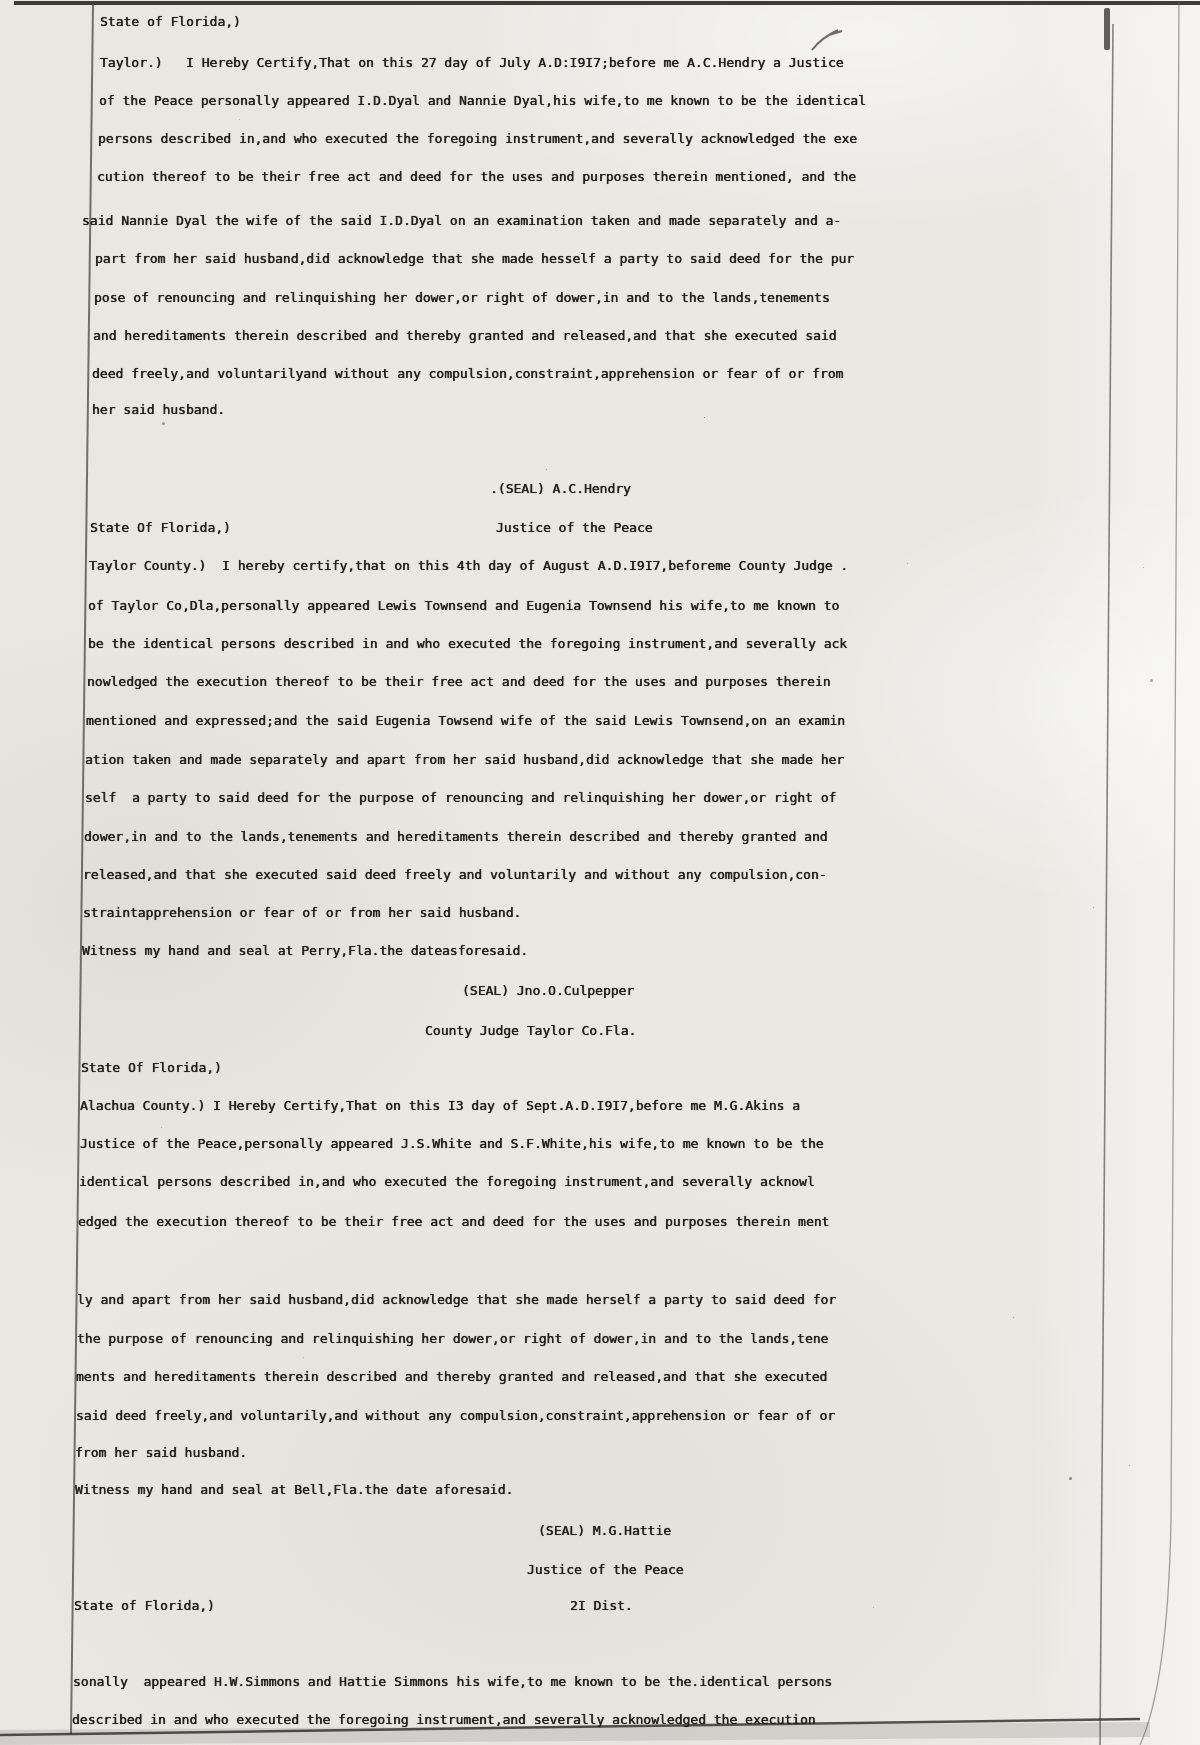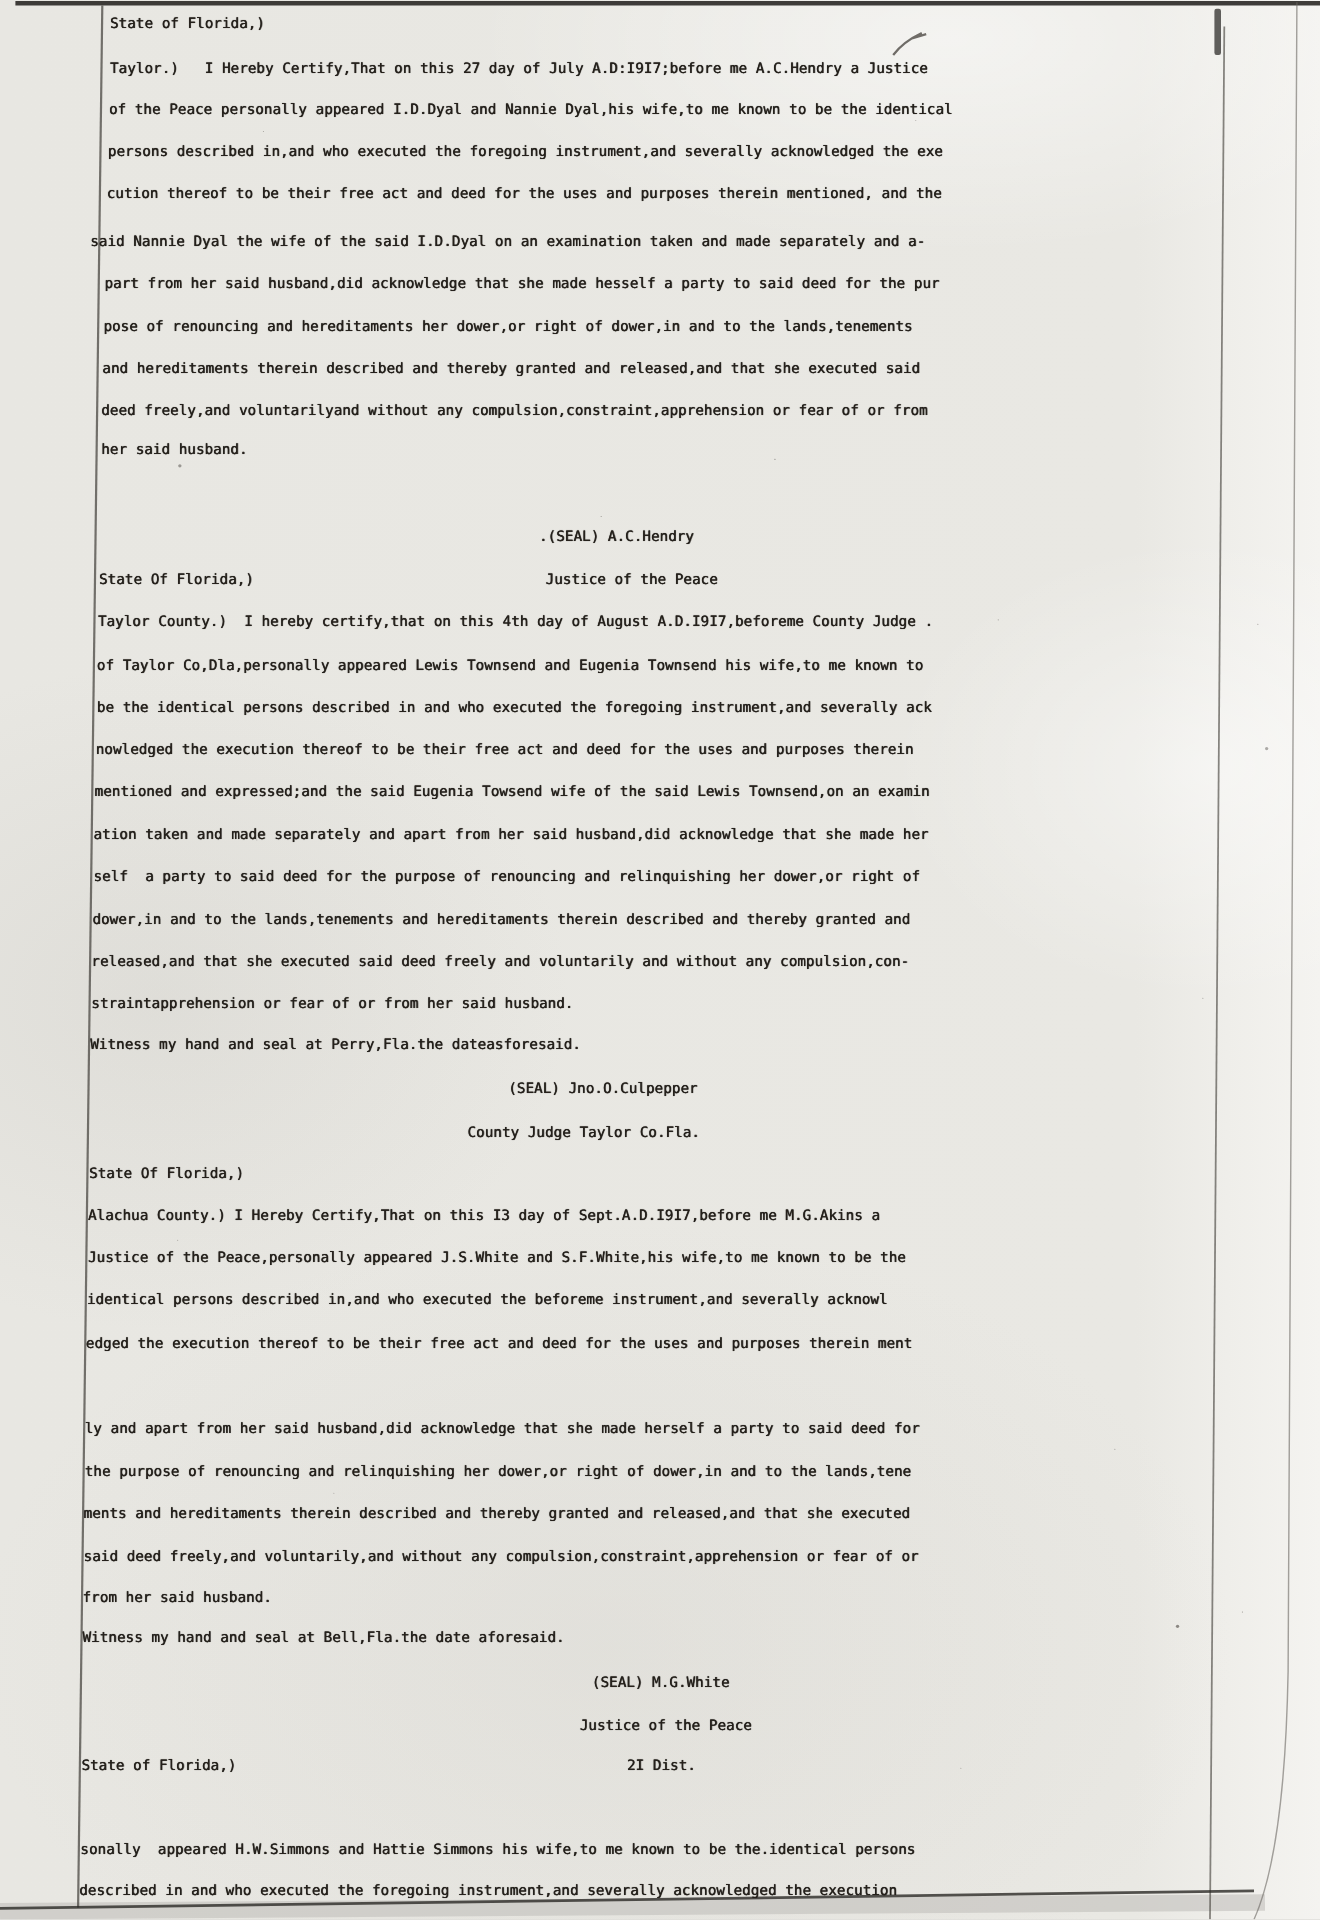--- a/index.html
+++ b/index.html
@@ -68,21 +68,21 @@
   </svg>
 
   <div class="text-layer" style="color: rgb(40, 36, 31);">
       <div class="tl" style="left: 100px; top: 12px;">State of Florida,)</div>
       <div class="tl" style="left: 100px; top: 53px;">Taylor.)   I Hereby Certify,That on this 27 day of July A.D:I9I7;before me A.C.Hendry a Justice</div>
       <div class="tl" style="left: 99px; top: 91px;">of the Peace personally appeared I.D.Dyal and Nannie Dyal,his wife,to me known to be the identical</div>
       <div class="tl" style="left: 98px; top: 129px;">persons described in,and who executed the foregoing instrument,and severally acknowledged the exe</div>
       <div class="tl" style="left: 97px; top: 167px;">cution thereof to be their free act and deed for the uses and purposes therein mentioned, and the</div>
       <div class="tl" style="left: 82px; top: 211px;">said Nannie Dyal the wife of the said I.D.Dyal on an examination taken and made separately and a-</div>
       <div class="tl" style="left: 95px; top: 249px;">part from her said husband,did acknowledge that she made hesself a party to said deed for the pur</div>
-      <div class="tl" style="left: 94px; top: 288px;">pose of renouncing and hereditaments her dower,or right of dower,in and to the lands,tenements</div>
+      <div class="tl" style="left: 94px; top: 288px;">pose of renouncing and relinquishing her dower,or right of dower,in and to the lands,tenements</div>
       <div class="tl" style="left: 93px; top: 326px;">and hereditaments therein described and thereby granted and released,and that she executed said</div>
       <div class="tl" style="left: 92px; top: 364px;">deed freely,and voluntarilyand without any compulsion,constraint,apprehension or fear of or from</div>
       <div class="tl" style="left: 92px; top: 400px;">her said husband.</div>
       <div class="tl" style="left: 490px; top: 479px;">.(SEAL) A.C.Hendry</div>
       <div class="tl" style="left: 90px; top: 518px;">State Of Florida,)</div>
       <div class="tl" style="left: 496px; top: 518px;">Justice of the Peace</div>
       <div class="tl" style="left: 89px; top: 556px;">Taylor County.)  I hereby certify,that on this 4th day of August A.D.I9I7,beforeme County Judge .</div>
       <div class="tl" style="left: 88px; top: 596px;">of Taylor Co,Dla,personally appeared Lewis Townsend and Eugenia Townsend his wife,to me known to</div>
       <div class="tl" style="left: 88px; top: 634px;">be the identical persons described in and who executed the foregoing instrument,and severally ack</div>
       <div class="tl" style="left: 87px; top: 672px;">nowledged the execution thereof to be their free act and deed for the uses and purposes therein</div>
@@ -91,29 +91,29 @@
       <div class="tl" style="left: 85px; top: 788px;">self  a party to said deed for the purpose of renouncing and relinquishing her dower,or right of</div>
       <div class="tl" style="left: 84px; top: 827px;">dower,in and to the lands,tenements and hereditaments therein described and thereby granted and</div>
       <div class="tl" style="left: 83px; top: 865px;">released,and that she executed said deed freely and voluntarily and without any compulsion,con-</div>
       <div class="tl" style="left: 83px; top: 903px;">straintapprehension or fear of or from her said husband.</div>
       <div class="tl" style="left: 82px; top: 941px;">Witness my hand and seal at Perry,Fla.the dateasforesaid.</div>
       <div class="tl" style="left: 462px; top: 981px;">(SEAL) Jno.O.Culpepper</div>
       <div class="tl" style="left: 425px; top: 1021px;">County Judge Taylor Co.Fla.</div>
       <div class="tl" style="left: 81px; top: 1058px;">State Of Florida,)</div>
       <div class="tl" style="left: 80px; top: 1096px;">Alachua County.) I Hereby Certify,That on this I3 day of Sept.A.D.I9I7,before me M.G.Akins a</div>
       <div class="tl" style="left: 80px; top: 1134px;">Justice of the Peace,personally appeared J.S.White and S.F.White,his wife,to me known to be the</div>
-      <div class="tl" style="left: 79px; top: 1172px;">identical persons described in,and who executed the beforeme instrument,and severally acknowl</div>
+      <div class="tl" style="left: 79px; top: 1172px;">identical persons described in,and who executed the foregoing instrument,and severally acknowl</div>
       <div class="tl" style="left: 78px; top: 1212px;">edged the execution thereof to be their free act and deed for the uses and purposes therein ment</div>
       <div class="tl" style="left: 77px; top: 1290px;">ly and apart from her said husband,did acknowledge that she made herself a party to said deed for</div>
       <div class="tl" style="left: 77px; top: 1329px;">the purpose of renouncing and relinquishing her dower,or right of dower,in and to the lands,tene</div>
       <div class="tl" style="left: 76px; top: 1367px;">ments and hereditaments therein described and thereby granted and released,and that she executed</div>
       <div class="tl" style="left: 76px; top: 1406px;">said deed freely,and voluntarily,and without any compulsion,constraint,apprehension or fear of or</div>
       <div class="tl" style="left: 75px; top: 1443px;">from her said husband.</div>
       <div class="tl" style="left: 75px; top: 1480px;">Witness my hand and seal at Bell,Fla.the date aforesaid.</div>
-      <div class="tl" style="left: 538px; top: 1521px;">(SEAL) M.G.White</div>
+      <div class="tl" style="left: 538px; top: 1521px;">(SEAL) M.G.Hattie</div>
       <div class="tl" style="left: 527px; top: 1560px;">Justice of the Peace</div>
       <div class="tl" style="left: 74px; top: 1596px;">State of Florida,)</div>
       <div class="tl" style="left: 570px; top: 1596px;">2I Dist.</div>
       <div class="tl" style="left: 73px; top: 1672px;">sonally  appeared H.W.Simmons and Hattie Simmons his wife,to me known to be the.identical persons</div>
       <div class="tl" style="left: 72px; top: 1710px;">described in and who executed the foregoing instrument,and severally acknowledged the execution</div>
     </div>
 
   <div class="specks"></div>
 </div>
 

